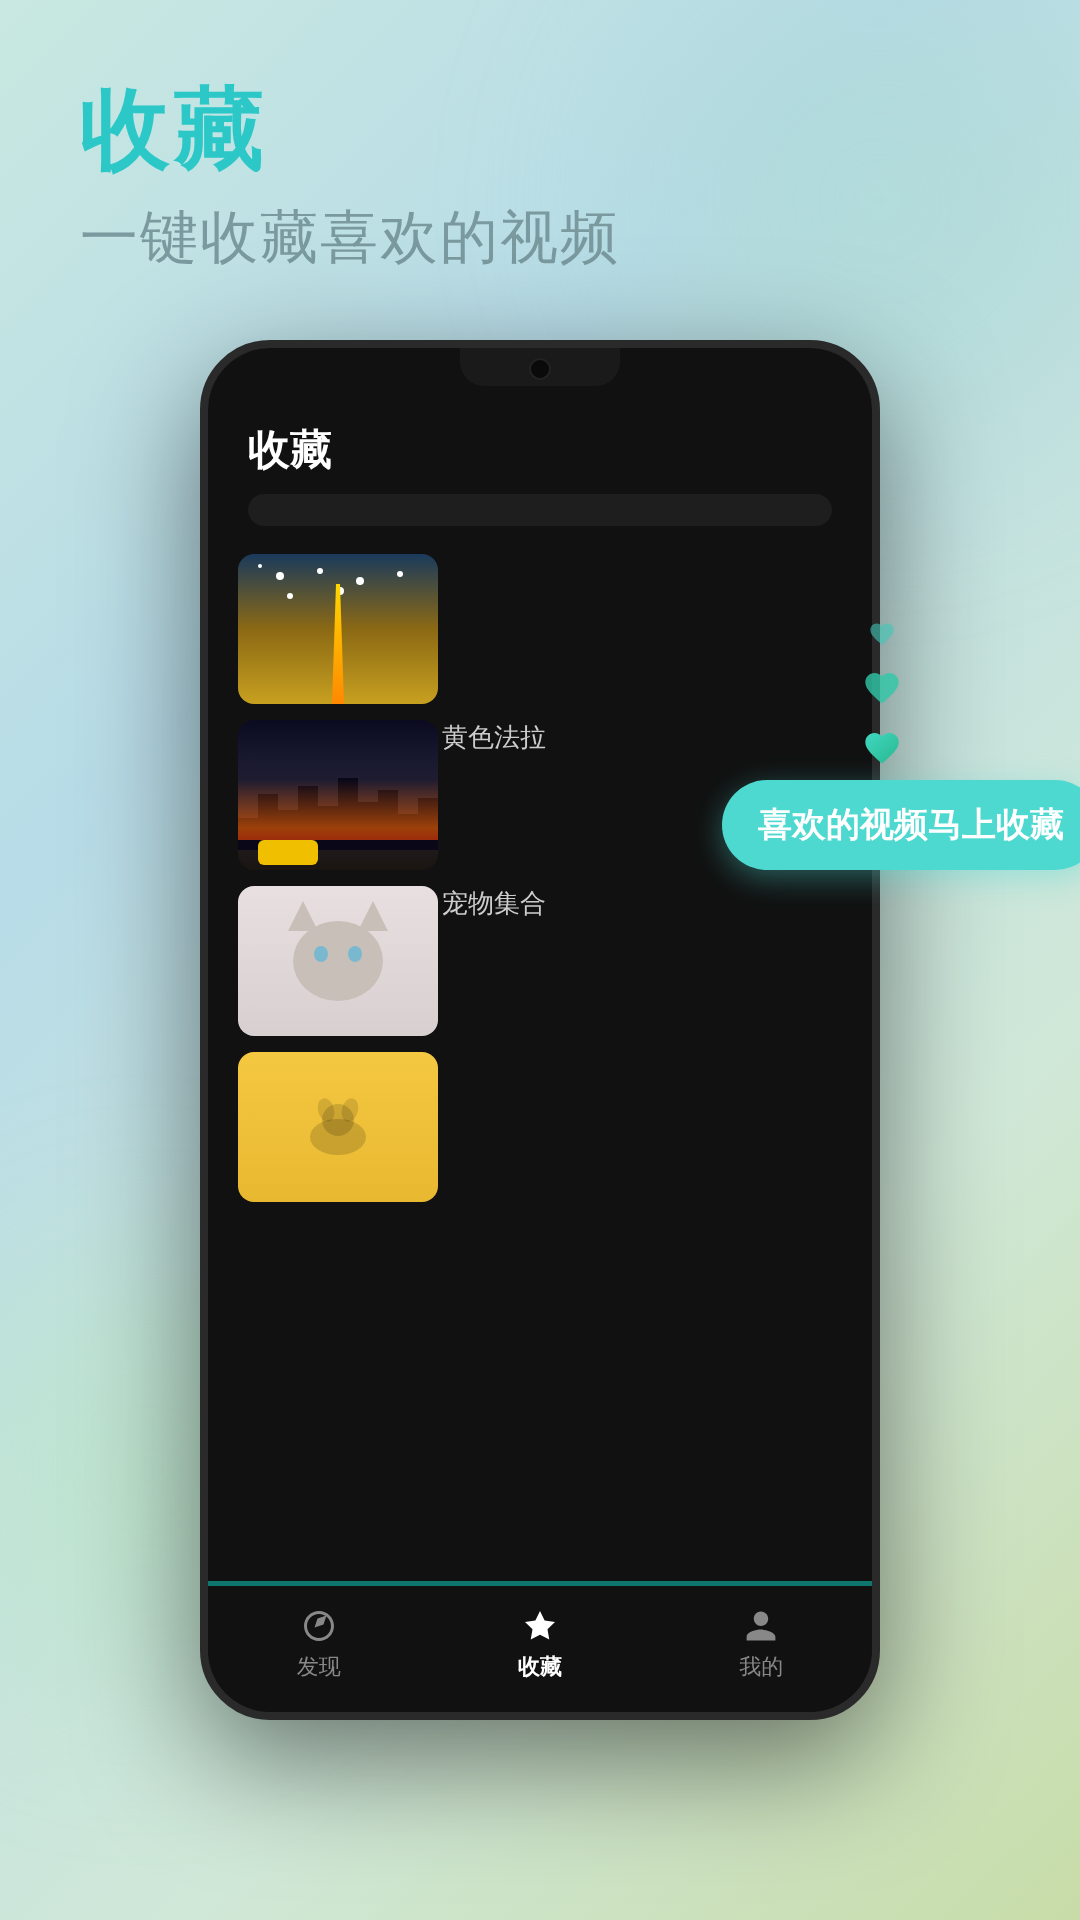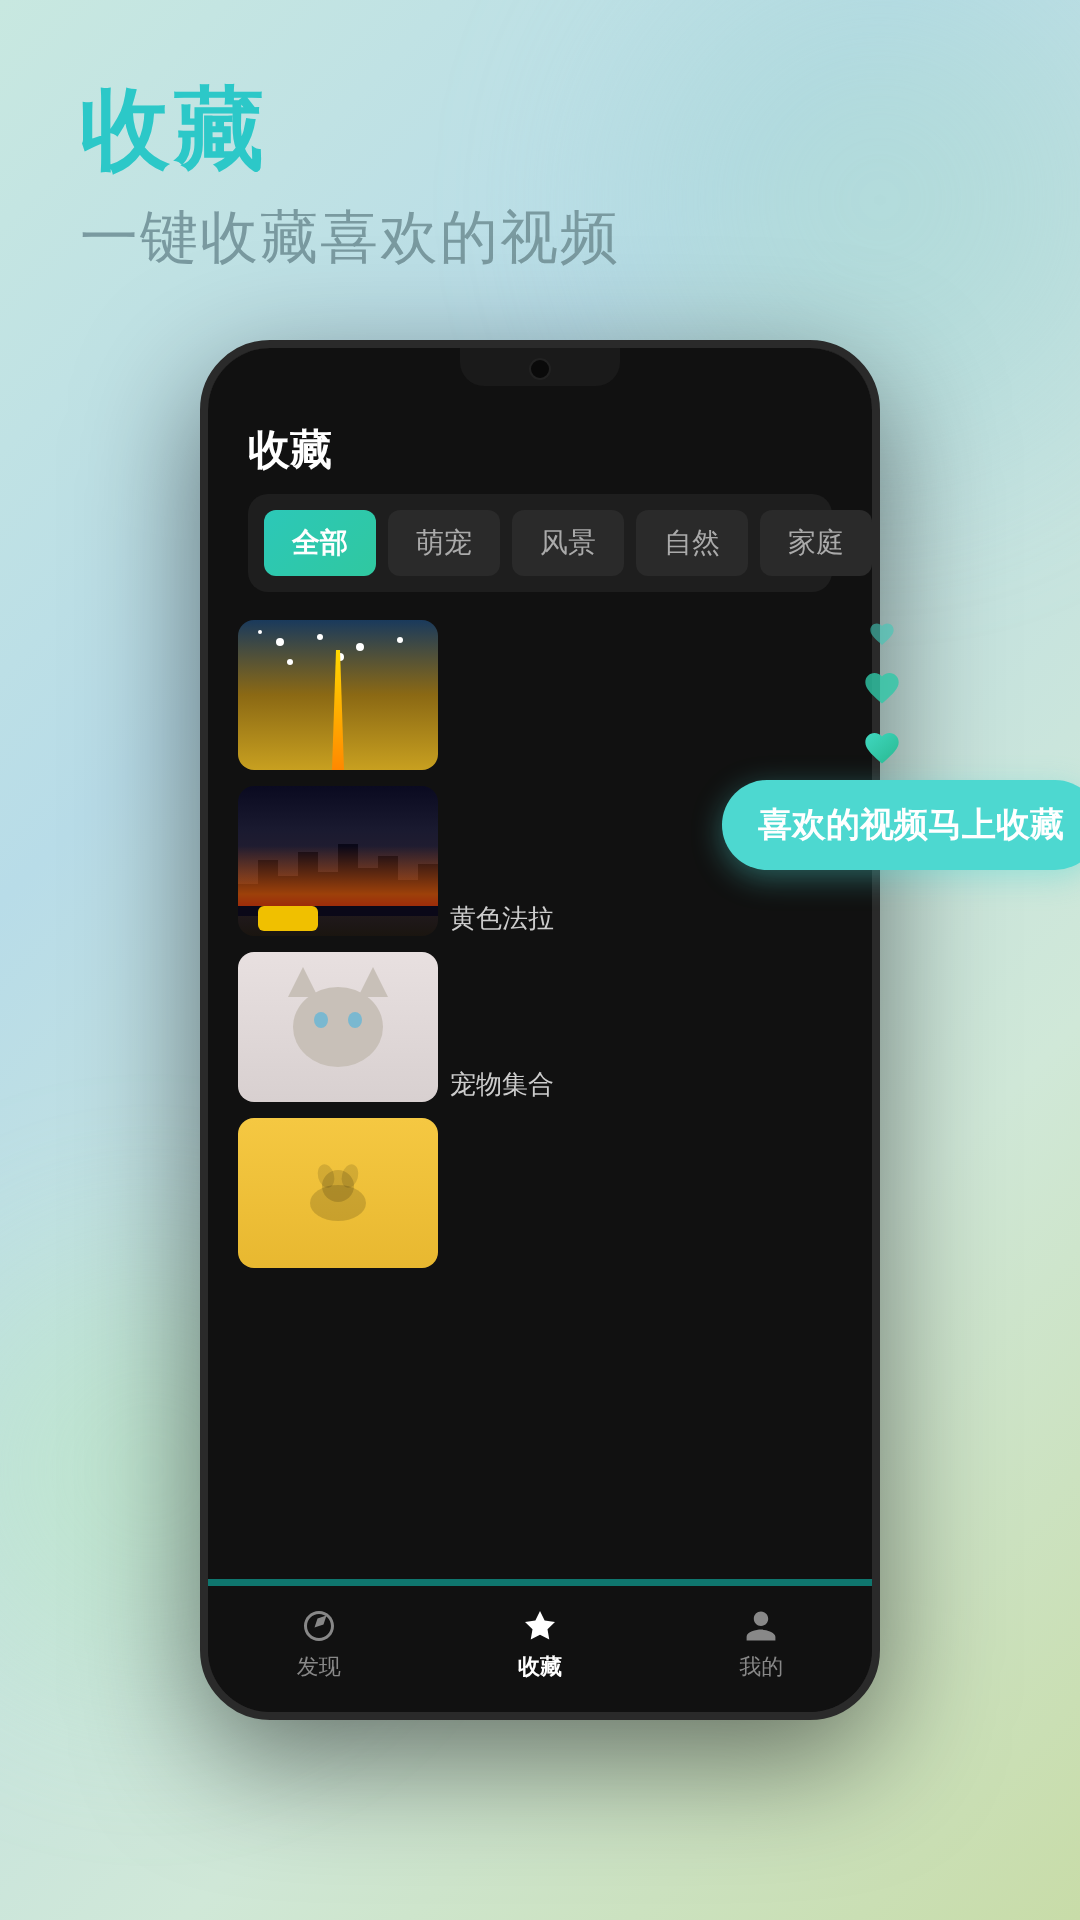--- a/index.html
+++ b/index.html
@@ -180,24 +180,24 @@
 
     
     .video-list {
       flex: 1;
       overflow: hidden;
       padding: 20px 0 0;
     }
 
     .video-item {
       display: flex;
-      align-items: flex-end;
+      align-items: flex-start;
       padding: 0 30px;
       margin-bottom: 16px;
-      gap: 12px;
+      gap: 4px;
     }
 
     .video-thumb {
       width: 200px;
       height: 150px;
       border-radius: 16px;
       overflow: hidden;
       flex-shrink: 0;
       position: relative;
     }
@@ -350,21 +350,21 @@
       color: #cccccc;
       font-weight: 400;
     }
 
     
     .bottom-nav {
       display: flex;
       justify-content: space-around;
       align-items: center;
       padding: 20px 0 30px;
-      border-top: 7px solid #0f766e;
+      border-top: 5px solid #0f766e;
       background: #111111;
     }
 
     .nav-item {
       display: flex;
       flex-direction: column;
       align-items: center;
       gap: 6px;
       flex: 1;
     }
@@ -471,27 +471,20 @@
 
       <div class="screen-content">
 
         <div class="app-header">
           <div class="app-header-title">收藏</div>
         </div>
 
         <div style="position: relative; margin: 0 20px;">
           <div class="tab-bar-outer">
 
-            <div class="category-tabs">
-              <div class="tab-item active">全部</div>
-              <div class="tab-item">萌宠</div>
-              <div class="tab-item">风景</div>
-              <div class="tab-item">自然</div>
-              <div class="tab-item">家庭</div>
-            </div>
 
           </div>
         </div>
 
         <div class="video-list">
 
           <div class="video-item" style="margin-top: 8px;">
             <div class="video-thumb">
               <div class="thumb-eiffel">
                 <div class="eiffel-stars"></div>

